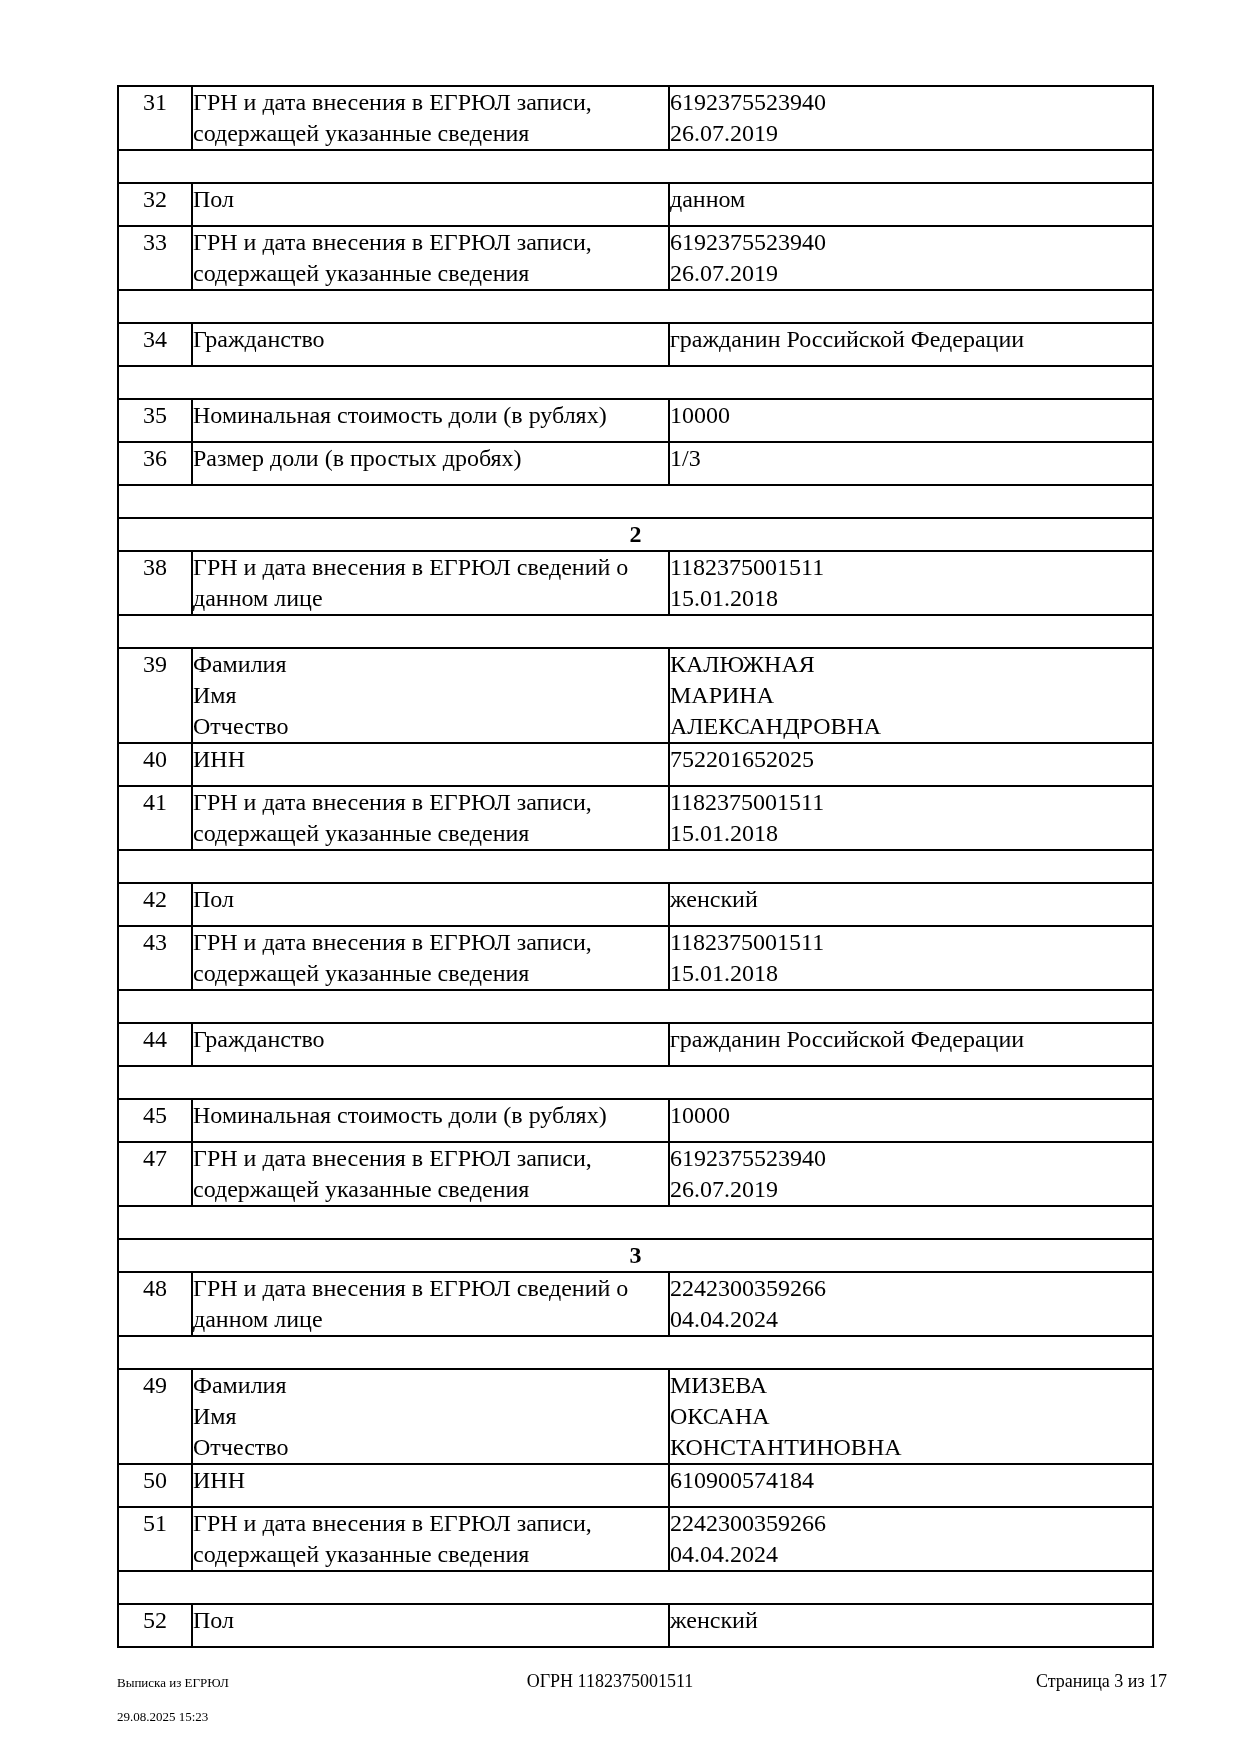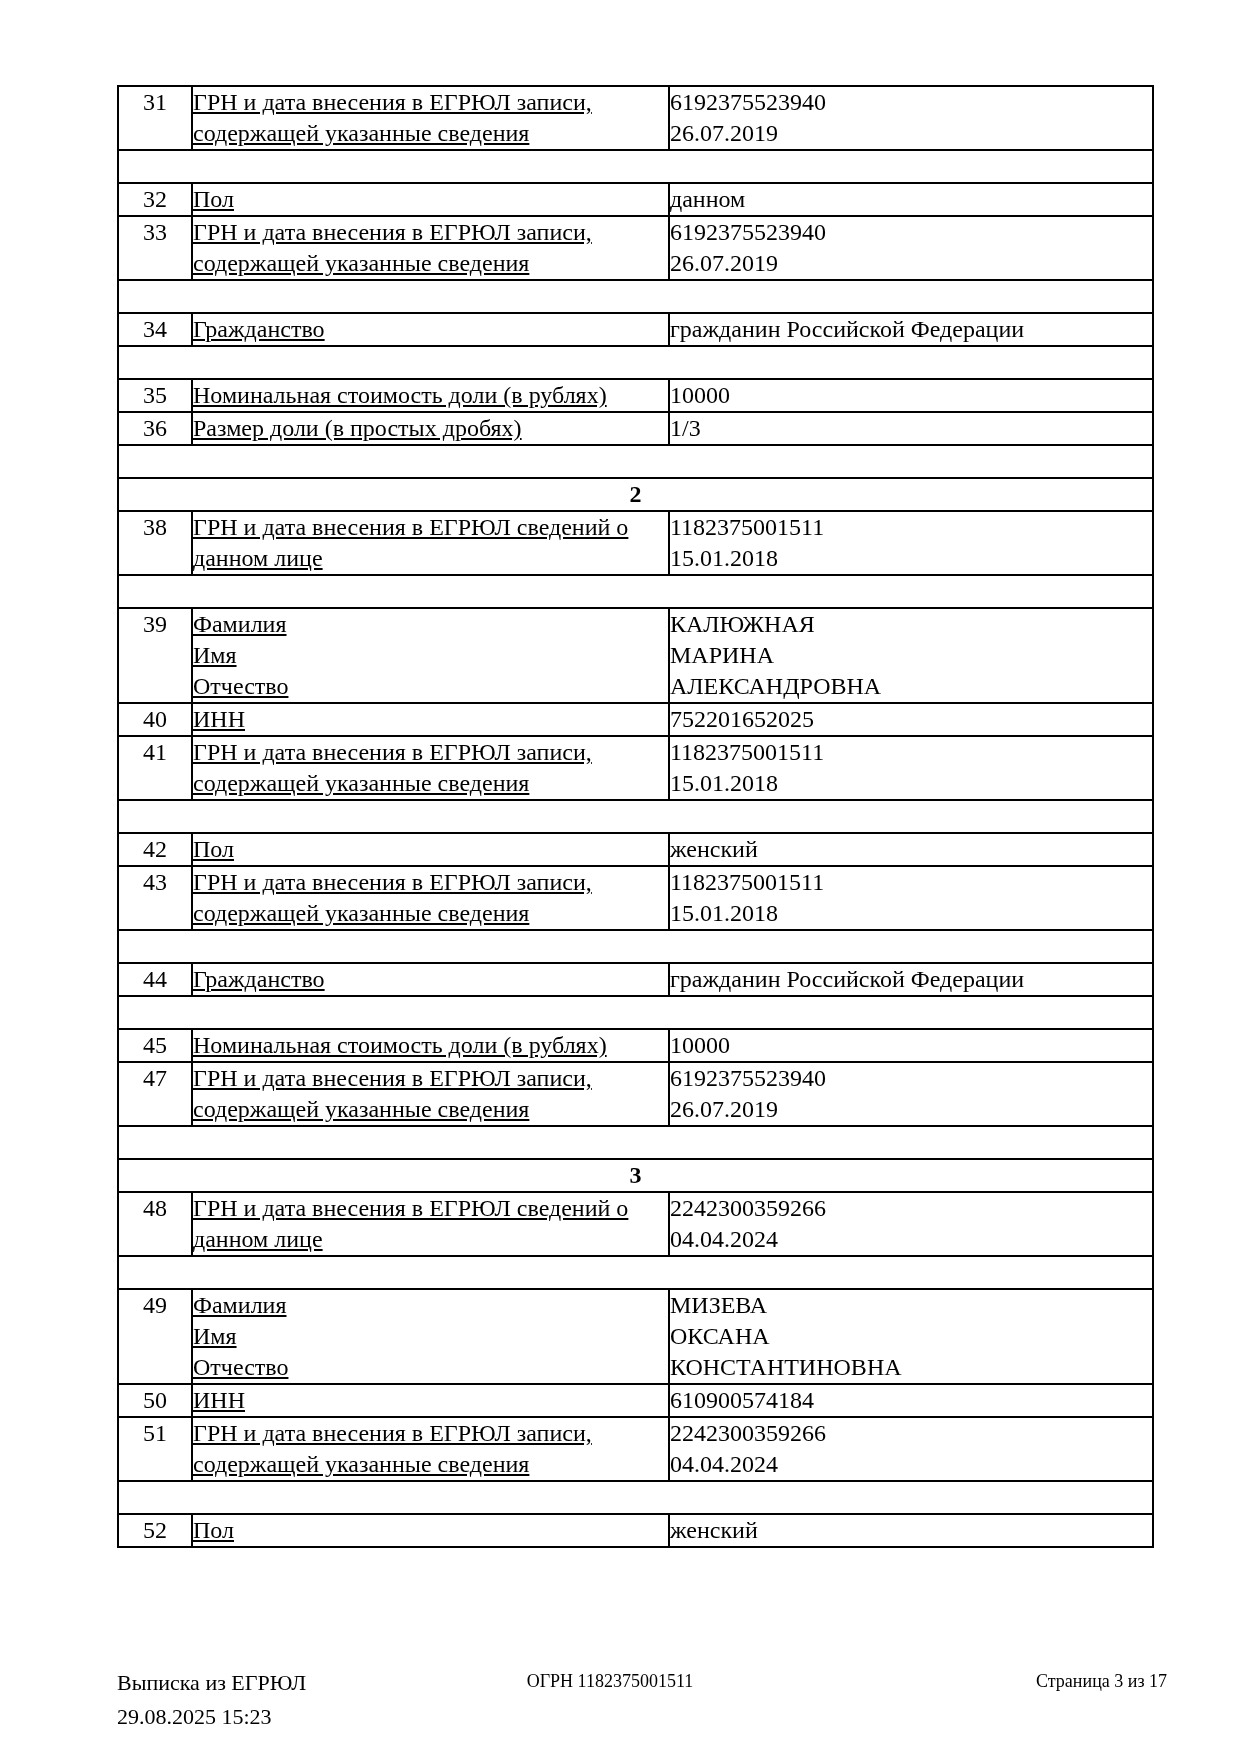--- a/index.html
+++ b/index.html
@@ -28,40 +28,40 @@
   table.egrul td {
     border: 2px solid #000000;
     font-size: 24px;
     line-height: 31px;
     vertical-align: top;
     white-space: pre-line;
     overflow: hidden;
     padding: 0;
   }
   td.num-cell   { text-align: center; }
-  td.label-cell { padding-left: 6px; padding-right: 4px; text-decoration: underline; }
+  td.label-cell { padding-left: 6px; padding-right: 4px; }
   td.value-cell { padding-left: 6px; padding-right: 4px; }
 
-  tr.lines-1 td { height: 33px; }
+  tr.lines-1 td { height: 43px; }
   tr.lines-2 td { height: 63px; }
   tr.lines-3 td { height: 94px; }
 
   tr.spacer-row td { height: 33px; }
 
   td.section-cell {
     height: 33px;
     text-align: center;
     font-weight: bold;
   }
 
   .footer-left {
     position: absolute;
     left: 117px;
     top: 1657px;
-    font-size: 22px;
+    font-size: 13px;
     line-height: 17px;
     white-space: pre-line;
   }
   .footer-center {
     position: absolute;
     left: 610px;
     top: 1673px;
     transform: translateX(-50%);
     font-size: 18px;
     line-height: 17px;

